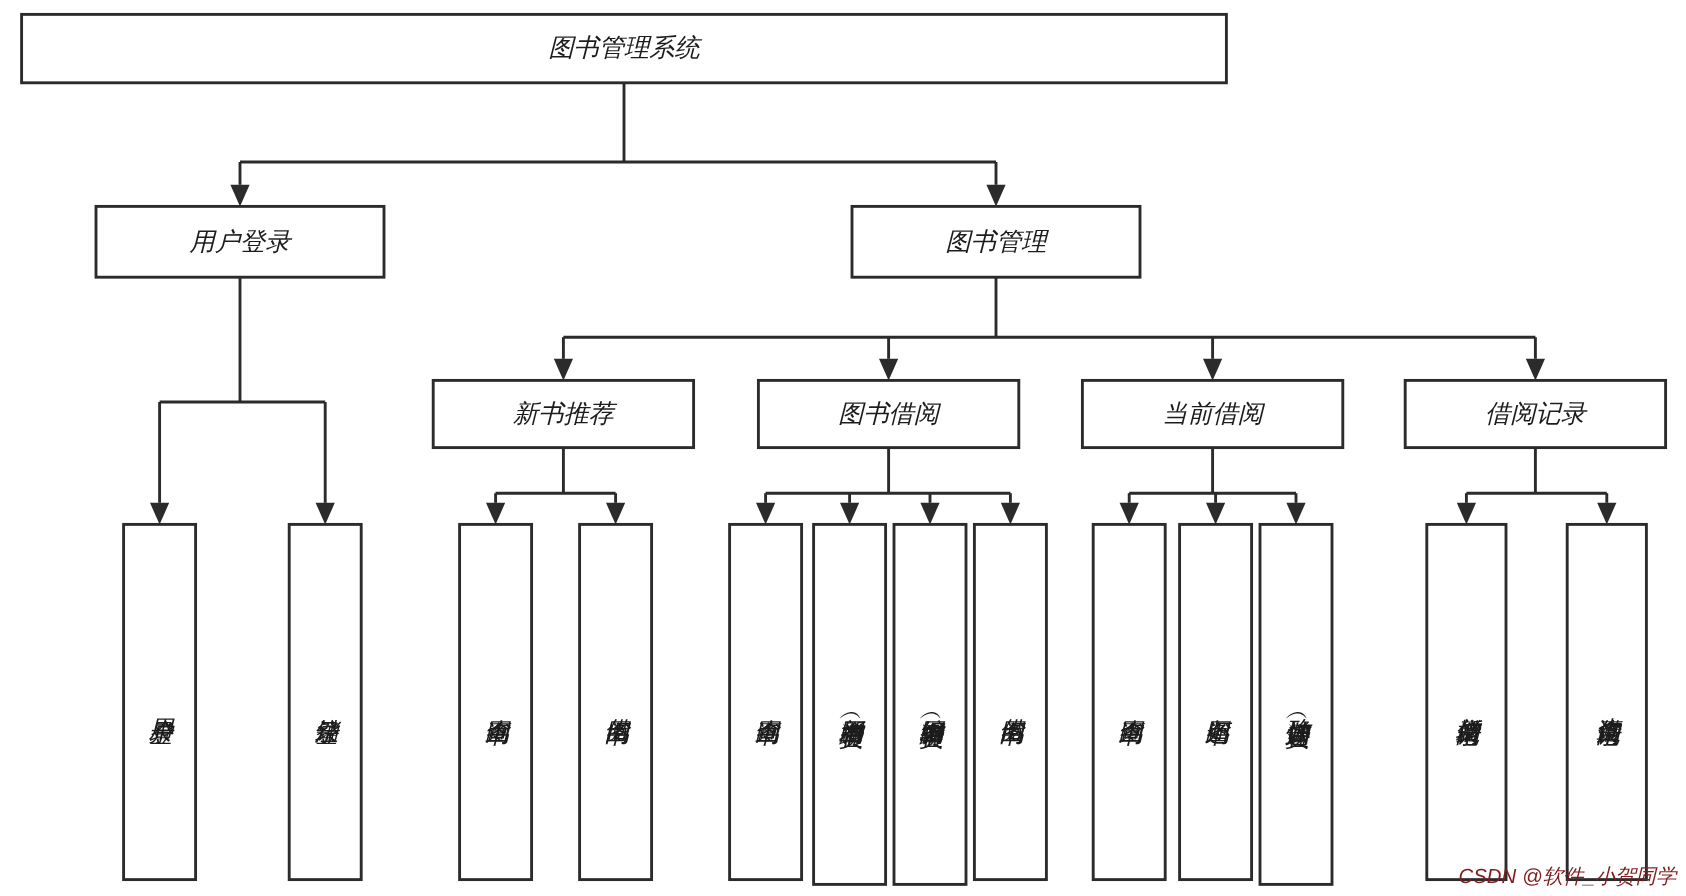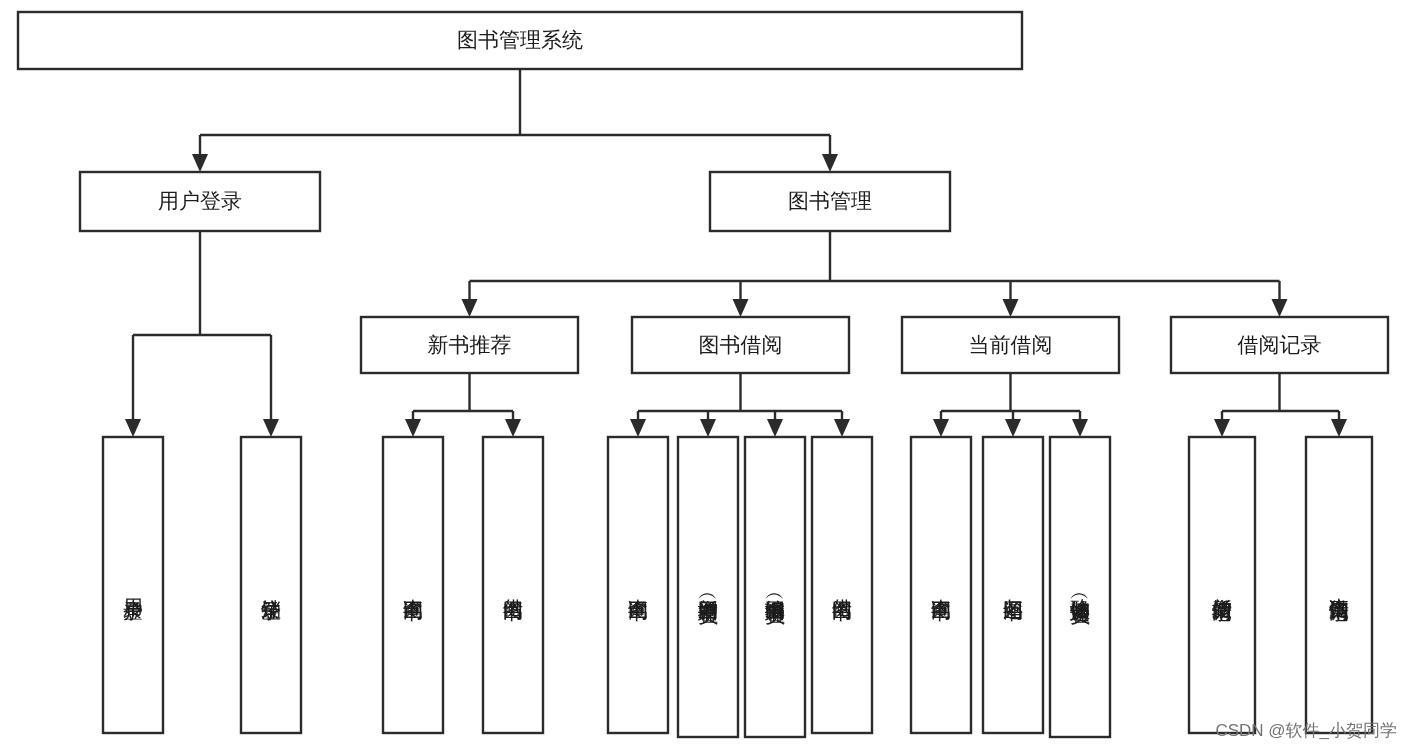--- a/index.html
+++ b/index.html
@@ -1,31 +1,31 @@
 <!DOCTYPE html>
 <html><head>
 <meta charset="utf-8">
 <style>
   html,body{margin:0;padding:0;background:#ffffff;}
   body{width:1405px;height:747px;overflow:hidden;
        font-family:"Liberation Sans","DejaVu Sans",sans-serif;}
-  #diagram-root{position:relative;width:1405px;height:746px;background:#fff;}
+  #diagram-root{position:relative;width:1405px;height:746px;background:#fff;font-style:italic;}
   svg#tree-svg{position:absolute;left:0;top:0;width:1405px;height:747px;}
   .node-box{fill:#ffffff;stroke:#2b2b2b;stroke-width:2.4;}
   .connector{stroke:#2b2b2b;stroke-width:2.4;fill:none;stroke-linecap:butt;}
   .arrow-head{fill:#2b2b2b;stroke:none;}
   .node-label-h{font-family:"Liberation Sans","DejaVu Sans",sans-serif;
       font-size:21px;fill:#1c1c1c;text-anchor:middle;dominant-baseline:middle;}
   .leaf-layer{position:absolute;left:0;top:0;width:1405px;height:747px;
       pointer-events:none;}
   .leaf-label{position:absolute;writing-mode:vertical-rl;text-orientation:upright;
       font-family:"Liberation Sans","DejaVu Sans",sans-serif;
       font-size:20px;color:#1c1c1c;line-height:1.04;letter-spacing:1px;
       white-space:nowrap;text-align:center;pointer-events:auto;}
-  .watermark{position:absolute;right:8px;bottom:4px;font-size:17px;color:#737373;
+  .watermark{position:absolute;right:8px;bottom:4px;font-size:17px;color:#7f1d1d;
       font-family:"Liberation Sans","DejaVu Sans",sans-serif;white-space:nowrap;}
 </style>
 </head>
 <body>
 
 <div id="diagram-root">
 
   <svg id="tree-svg" viewBox="0 0 1405 747" xmlns="http://www.w3.org/2000/svg">
     <g id="connectors-group">
         <line x1="520" y1="69" x2="520" y2="135" class="connector"></line>

